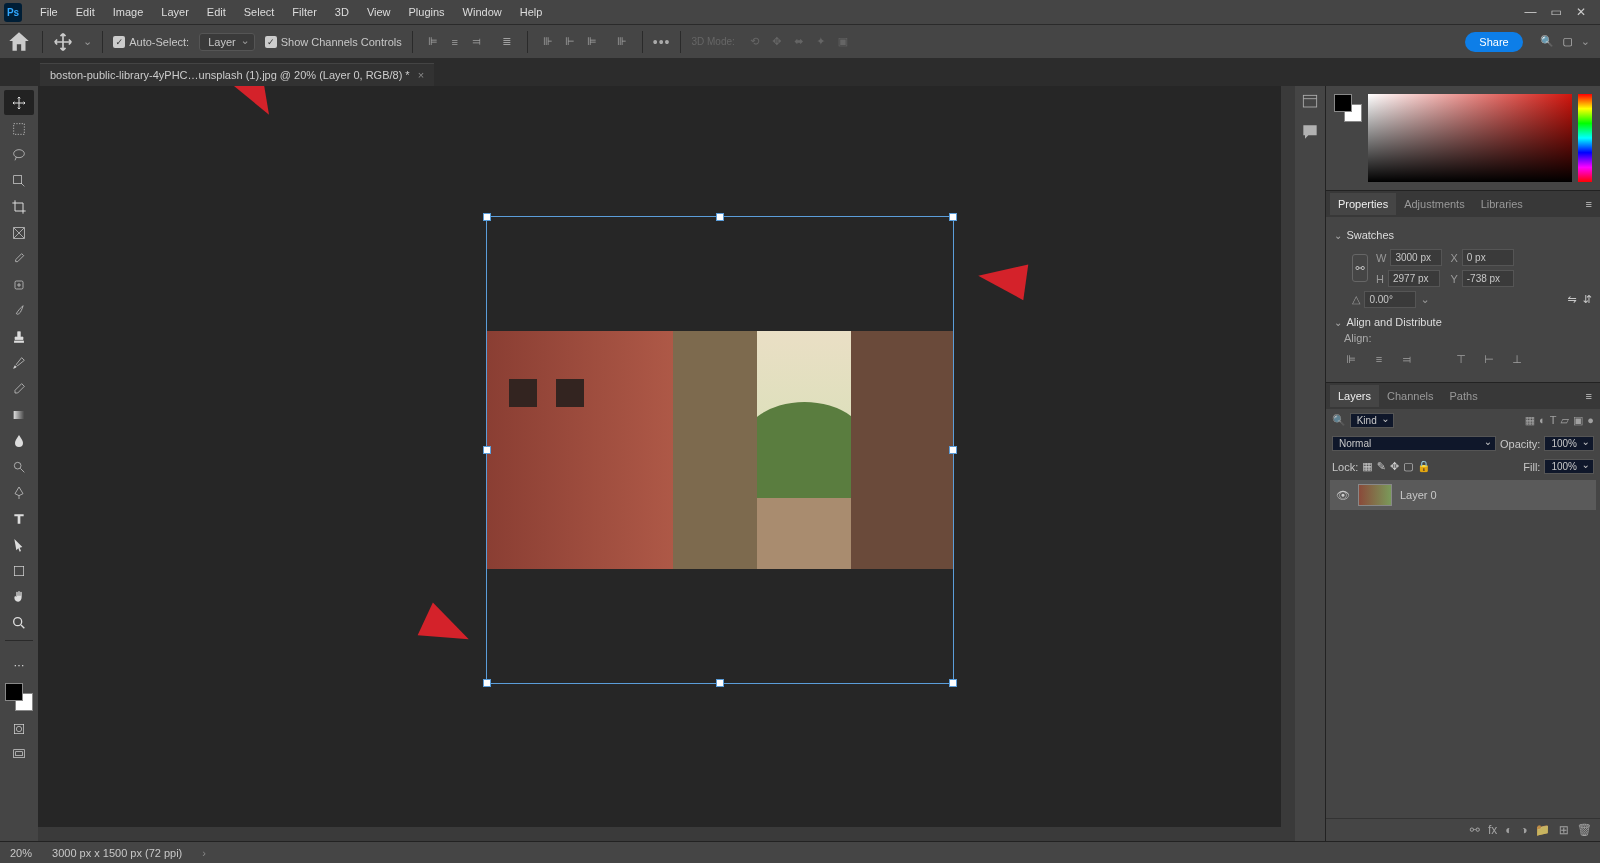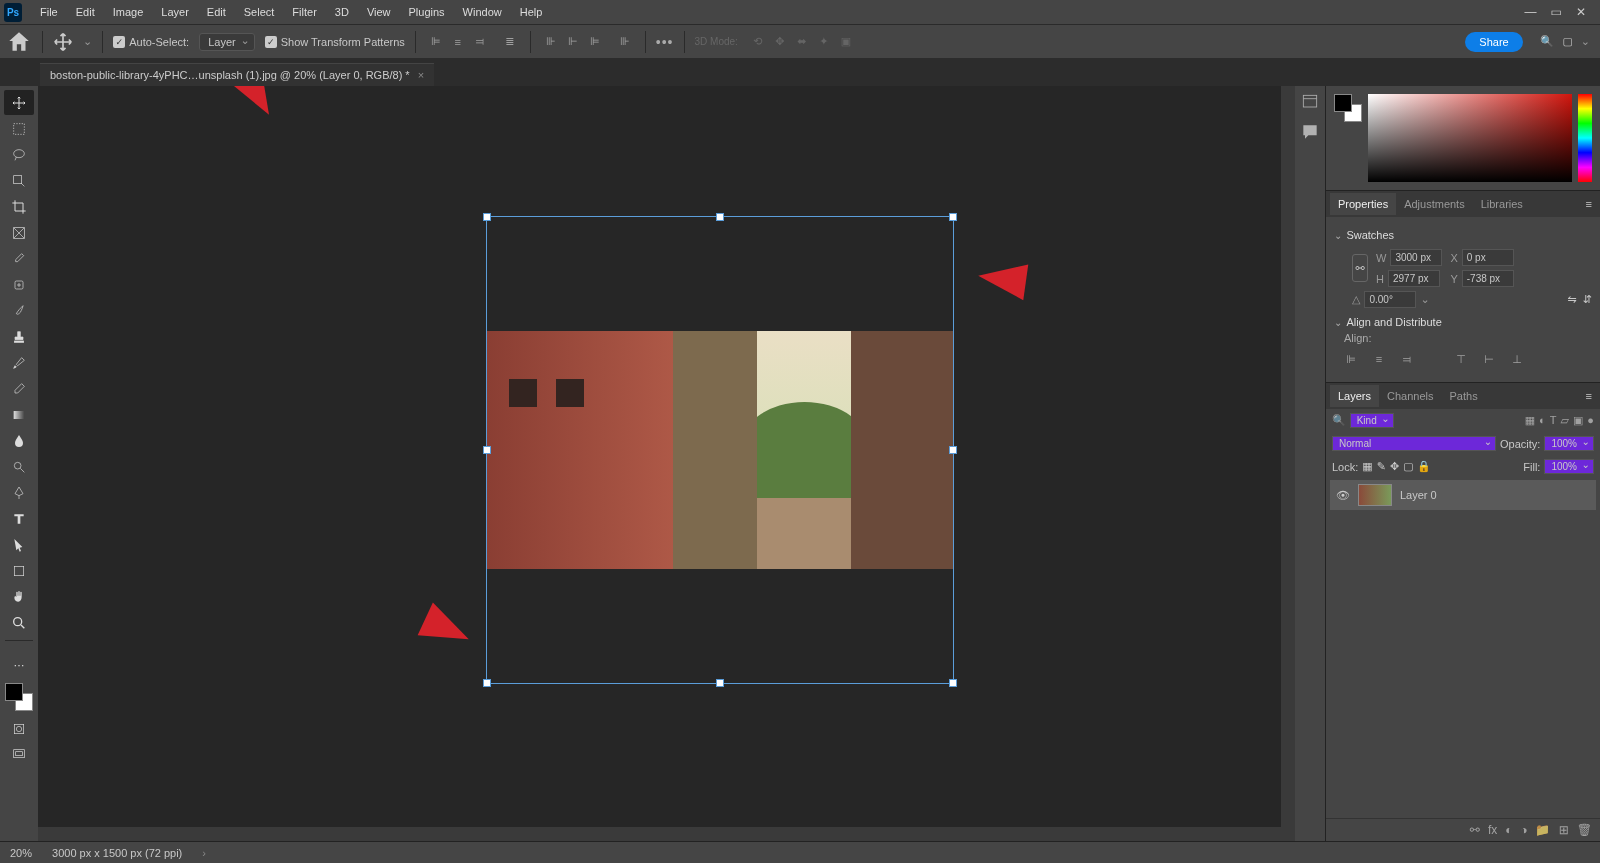--- a/index.html
+++ b/index.html
@@ -75,21 +75,21 @@
 .prop-row{display:flex;gap:8px;align-items:center;margin:4px 0 4px 18px}
 .prop-field{display:flex;align-items:center;gap:4px}
 .prop-field label{color:#999}
 .prop-field .val{background:#3a3a3a;border:1px solid #555;padding:2px 4px;min-width:52px;font-size:10px}
 .pixel-layer-row{display:flex;align-items:center;gap:8px;padding:4px 0}
 .pixel-layer-row .ico{width:18px;height:14px;border:1px solid #888}
 .align-row{display:flex;gap:6px;margin:4px 0 4px 6px}
 .align-row .ab{width:22px;height:22px;display:flex;align-items:center;justify-content:center;opacity:.7;cursor:pointer}
 .layers-panel{flex:1;display:flex;flex-direction:column;border-top:1px solid #222}
 .layer-ctrl{display:flex;align-items:center;gap:4px;padding:4px 6px;font-size:11px}
-.layer-ctrl .dd2{background:#6d28d9;border:1px solid #555;padding:1px 16px 1px 6px;position:relative;font-size:10px}
+.layer-ctrl .dd2{background:#0f172a;border:1px solid #555;padding:1px 16px 1px 6px;position:relative;font-size:10px}
 .layer-ctrl .dd2:after{content:'⌄';position:absolute;right:3px;top:-1px}
 .layer-ctrl .icos{display:flex;gap:4px;margin-left:auto}
 .layer-ctrl .icos span{opacity:.7}
 .layer-item{display:flex;align-items:center;gap:8px;padding:4px 6px;background:#5a5a5a;margin:2px 4px}
 .layer-item .eye{color:#ccc}
 .layer-item .thumb{width:34px;height:22px;background:linear-gradient(90deg,#8a4a3a,#7a9a5a);border:1px solid #888}
 .layer-footer{margin-top:auto;display:flex;gap:8px;padding:4px 8px;justify-content:flex-end;border-top:1px solid #333}
 .layer-footer span{opacity:.7;cursor:pointer;font-size:12px}
 .statusbar{height:22px;background:#454545;display:flex;align-items:center;padding:0 10px;font-size:11px;gap:20px;border-top:1px solid #222}
 .panel-sep{height:1px;background:#222}
@@ -134,21 +134,21 @@
     </div>
   <span style="color:#999">⌄</span>
   <div class="sep"></div>
   <div class="chk">
       <div class="chk-box">✓</div>
       <span>Auto-Select:</span>
     </div>
   <div class="dd">Layer</div>
   <div class="chk">
       <div class="chk-box">✓</div>
-      <span>Show Transform Patterns</span>
+      <span>Show Channels Controls</span>
     </div>
   <div class="sep"></div>
   <div class="align-grp">
     <div class="align-btn">⊫</div>
     <div class="align-btn">≡</div>
     <div class="align-btn">⫤</div>
   </div>
   <div class="align-btn">≣</div>
   <div class="sep"></div>
   <div class="align-grp">

